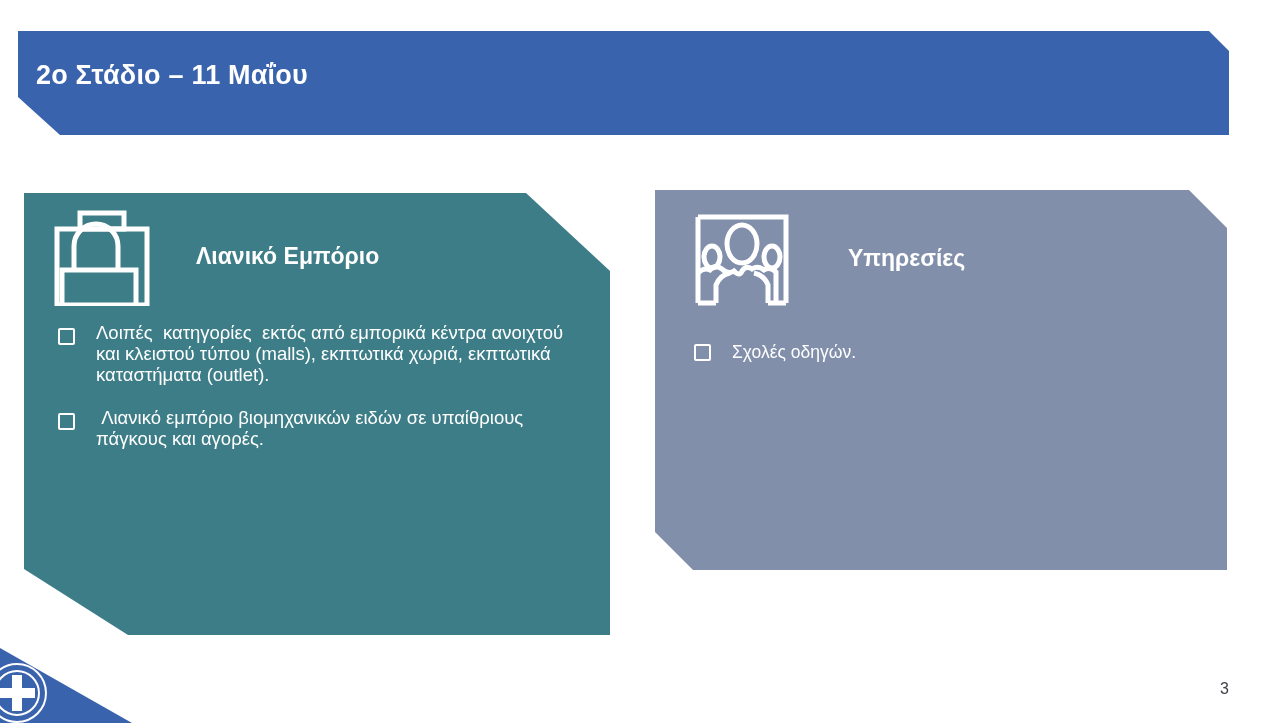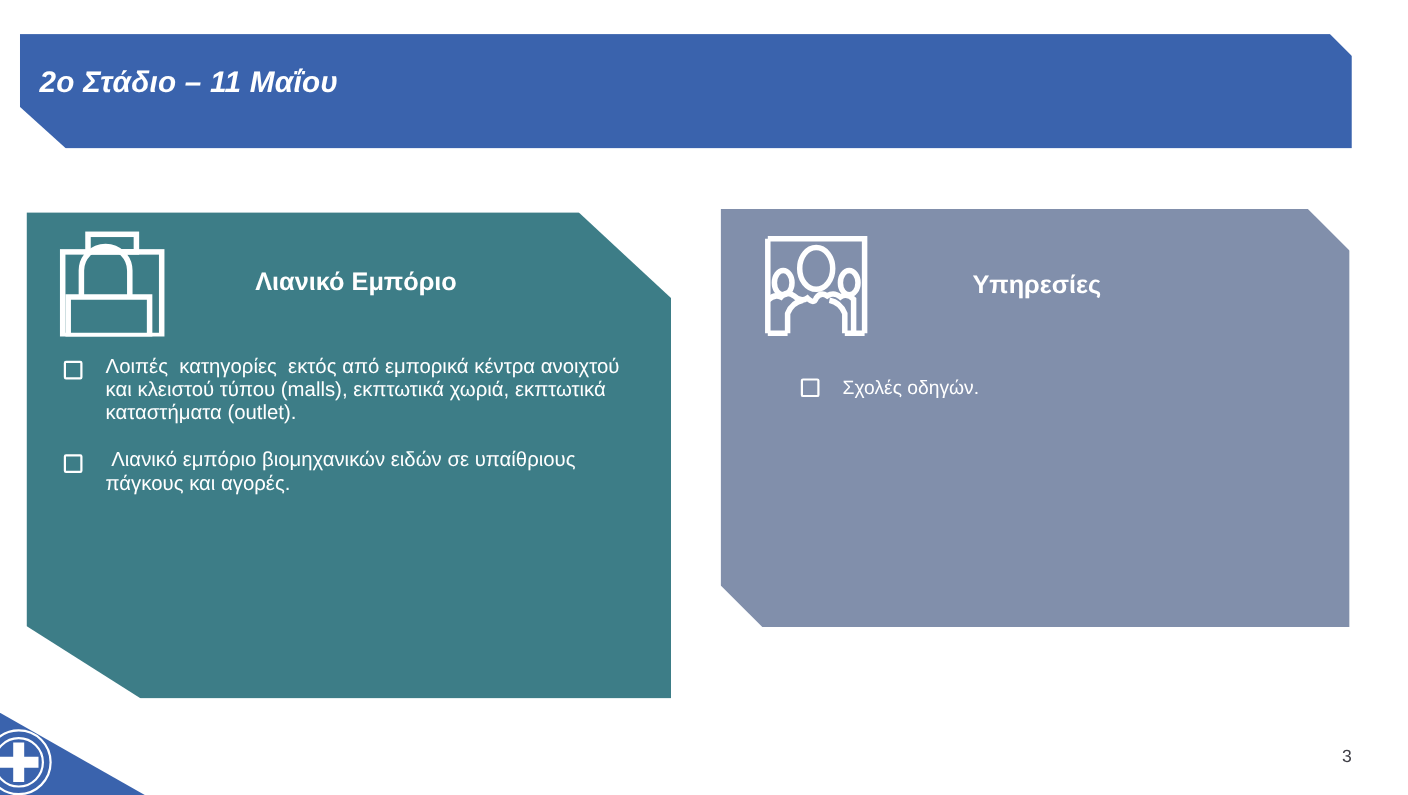--- a/index.html
+++ b/index.html
@@ -32,21 +32,20 @@
   }
   .title-text {
     position: absolute;
     left: 36px;
     top: 60px;
     font-size: 27px;
     font-weight: bold;
     color: #ffffff;
     letter-spacing: 0.2px;
     white-space: nowrap;
-    font-style: italic;
   }
 
   
   .card {
     position: absolute;
     box-sizing: border-box;
   }
   .card-retail {
     left: 24px;
     top: 193px;
@@ -71,32 +70,31 @@
   }
   .icon-retail { left: 52px; top: 206px; }
   .icon-services { left: 694px; top: 213px; }
 
   .card-title {
     position: absolute;
     font-size: 23px;
     font-weight: bold;
     color: #ffffff;
     white-space: nowrap;
-    margin-left: 36px;
   }
   .title-retail { left: 196px; top: 243px; }
   .title-services { left: 848px; top: 245px; }
 
   
   .bullets {
     position: absolute;
     color: #ffffff;
   }
   .bullets-retail { left: 58px; top: 322px; width: 530px; }
-  .bullets-services { left: 728px; top: 338px; width: 430px; }
+  .bullets-services { left: 694px; top: 338px; width: 430px; }
 
   .bullet-row {
     display: flex;
     align-items: flex-start;
   }
   .bullets-retail .bullet-row { margin-bottom: 22px; }
   .bullets-services .bullet-row { margin-bottom: 32px; }
 
   .bullet-marker {
     flex: 0 0 auto;

